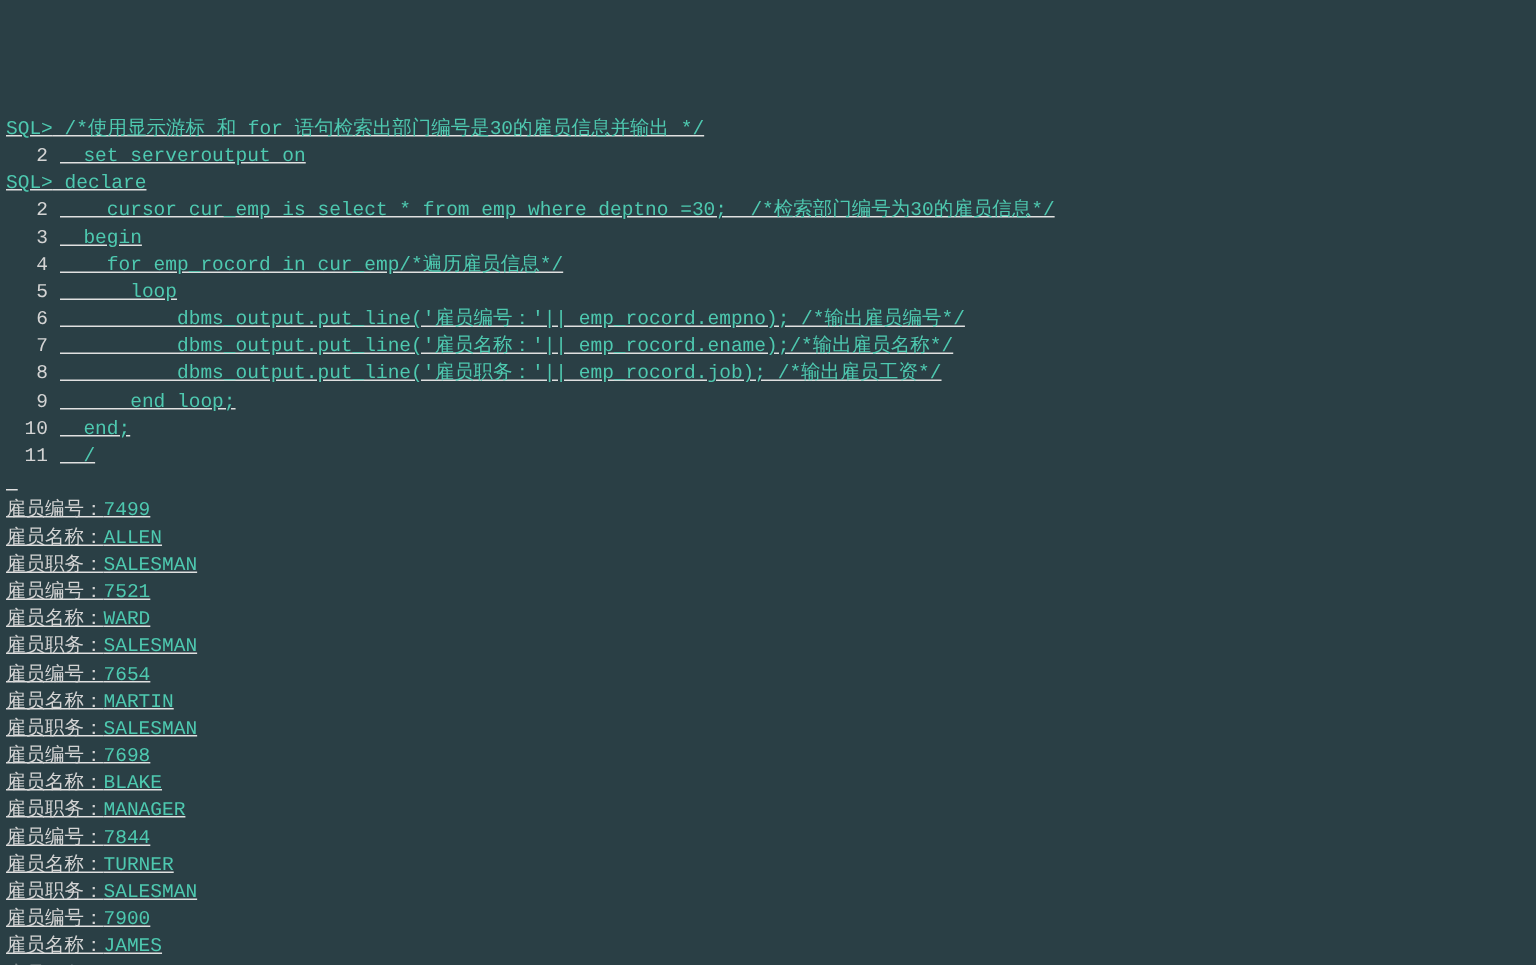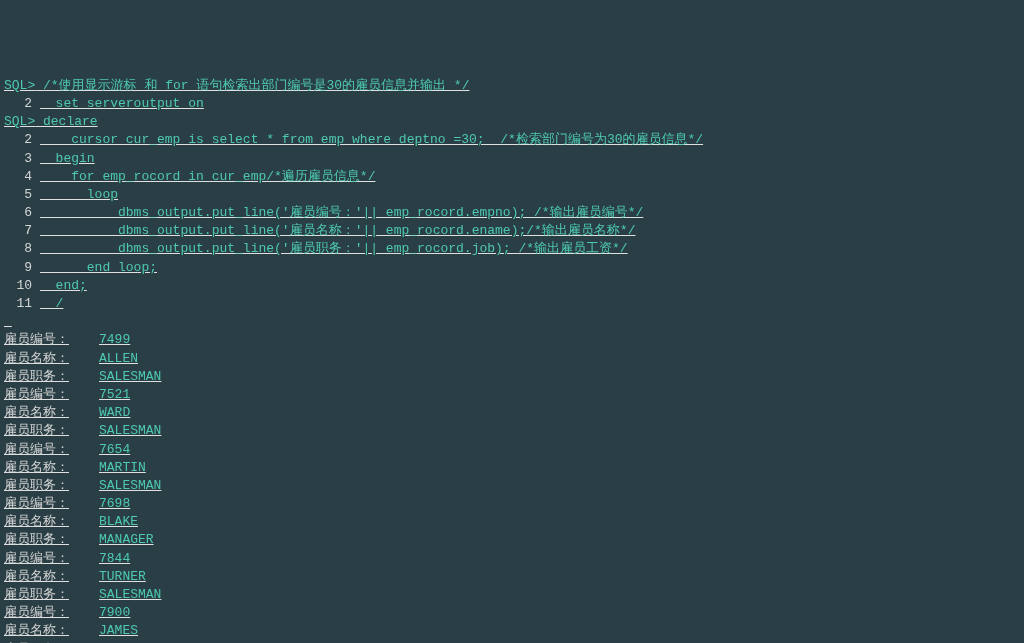--- a/index.html
+++ b/index.html
@@ -31,21 +31,20 @@
       display: inline-block;
       width: 28px;
       text-align: right;
       margin-right: 8px;
     }
     .prompt {
       color: #4EC9B0;
     }
     .output {
       color: #4EC9B0;
-      margin-left: 30px;
     }
     .output-label {
       color: #d4d4d4;
     }
   </style>
 </head>
 <body>
 
 
 

